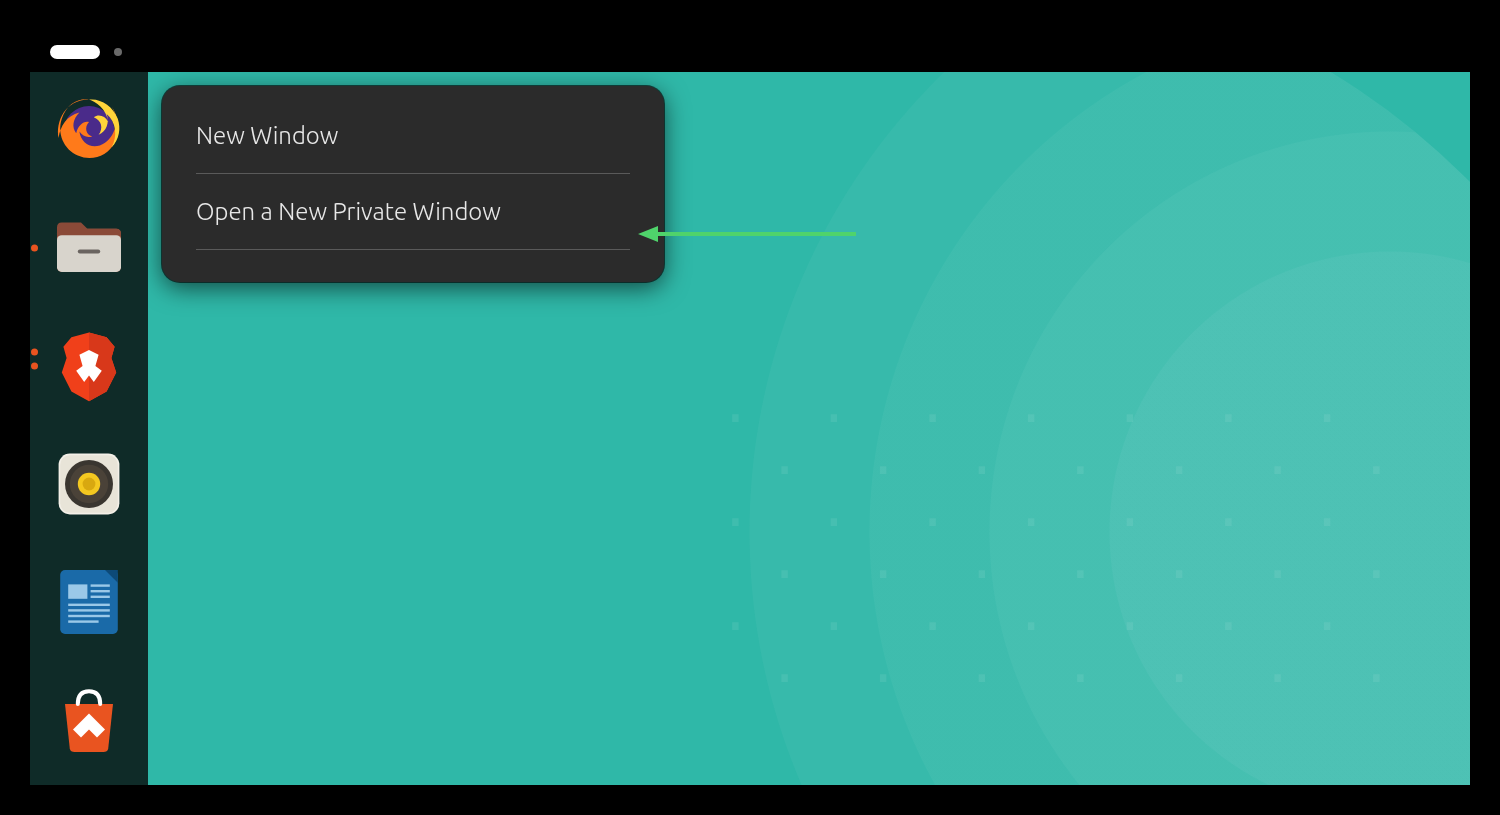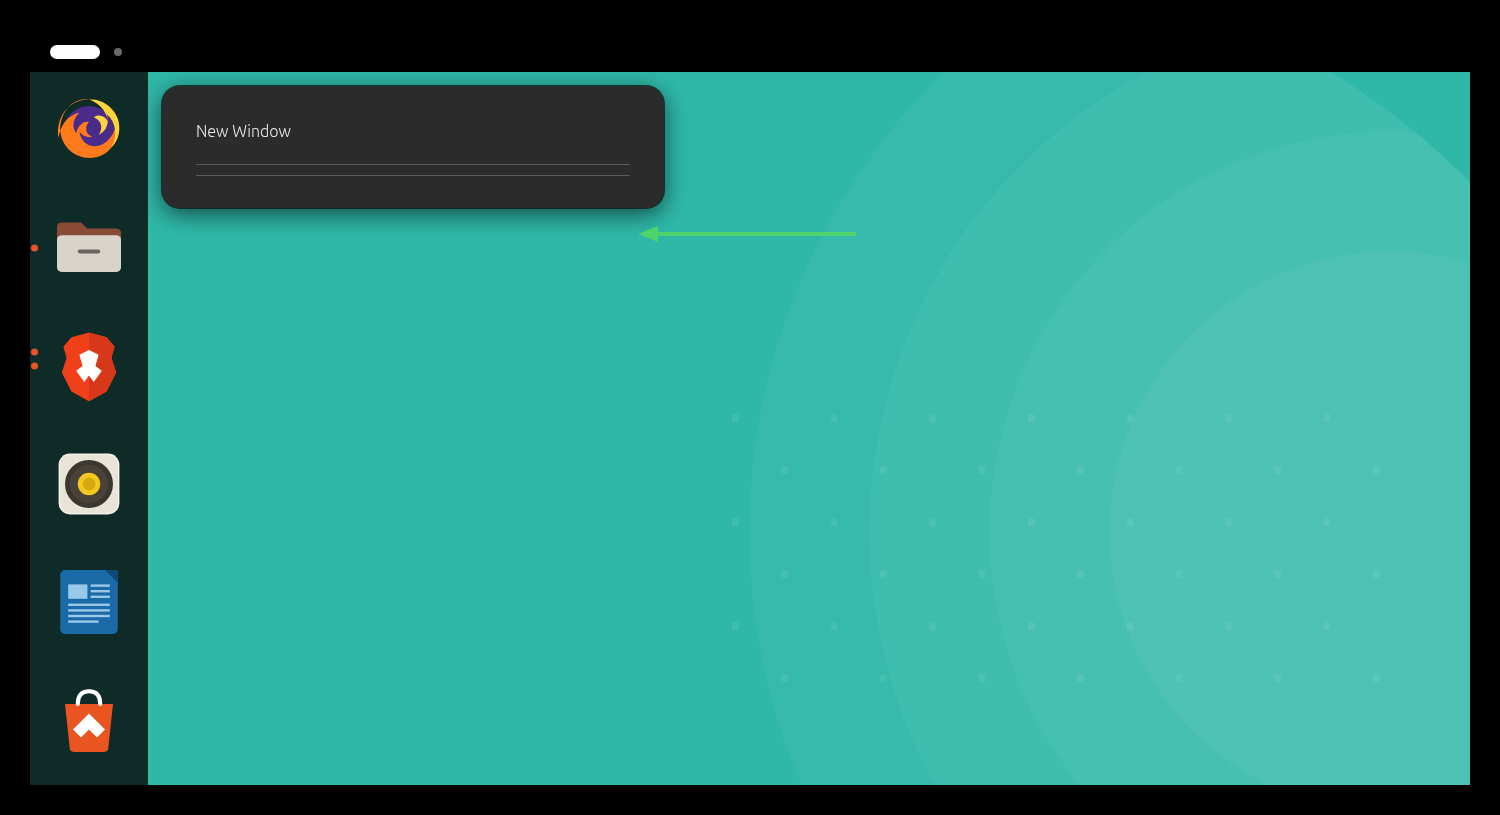--- a/index.html
+++ b/index.html
@@ -133,21 +133,21 @@
     width: 502px;
     background: #2b2b2b;
     border-radius: 18px;
     box-shadow: 0 6px 24px rgba(0,0,0,0.6), 0 0 0 1px rgba(0,0,0,0.6);
     padding: 22px 0;
     color: #e8e8e8;
   }
   
   .menu-item {
     padding: 14px 34px;
-    font-size: 16px;
+    font-size: 24px;
     font-weight: 300;
     cursor: pointer;
     color: #e8e8e8;
   }
   
   .menu-divider {
     height: 1px;
     background: #5a5a5a;
     margin: 10px 34px;
   }
@@ -239,20 +239,21 @@
         </svg>
       </div>
 
     </div>
 
     <div class="wallpaper">
 
       <div class="context-menu">
         <div class="menu-item">New Window</div>
         <div class="menu-divider"></div>
+        <div class="menu-item">Open a New Private Window</div>
         <div class="menu-divider"></div>
       </div>
 
       <svg class="annotation-arrow" viewBox="0 0 220 20">
         <line x1="18" y1="10" x2="218" y2="10" stroke="#4fd36b" stroke-width="4"></line>
         <polygon points="0,10 20,2 20,18" fill="#4fd36b"></polygon>
       </svg>
 
     </div>
 

